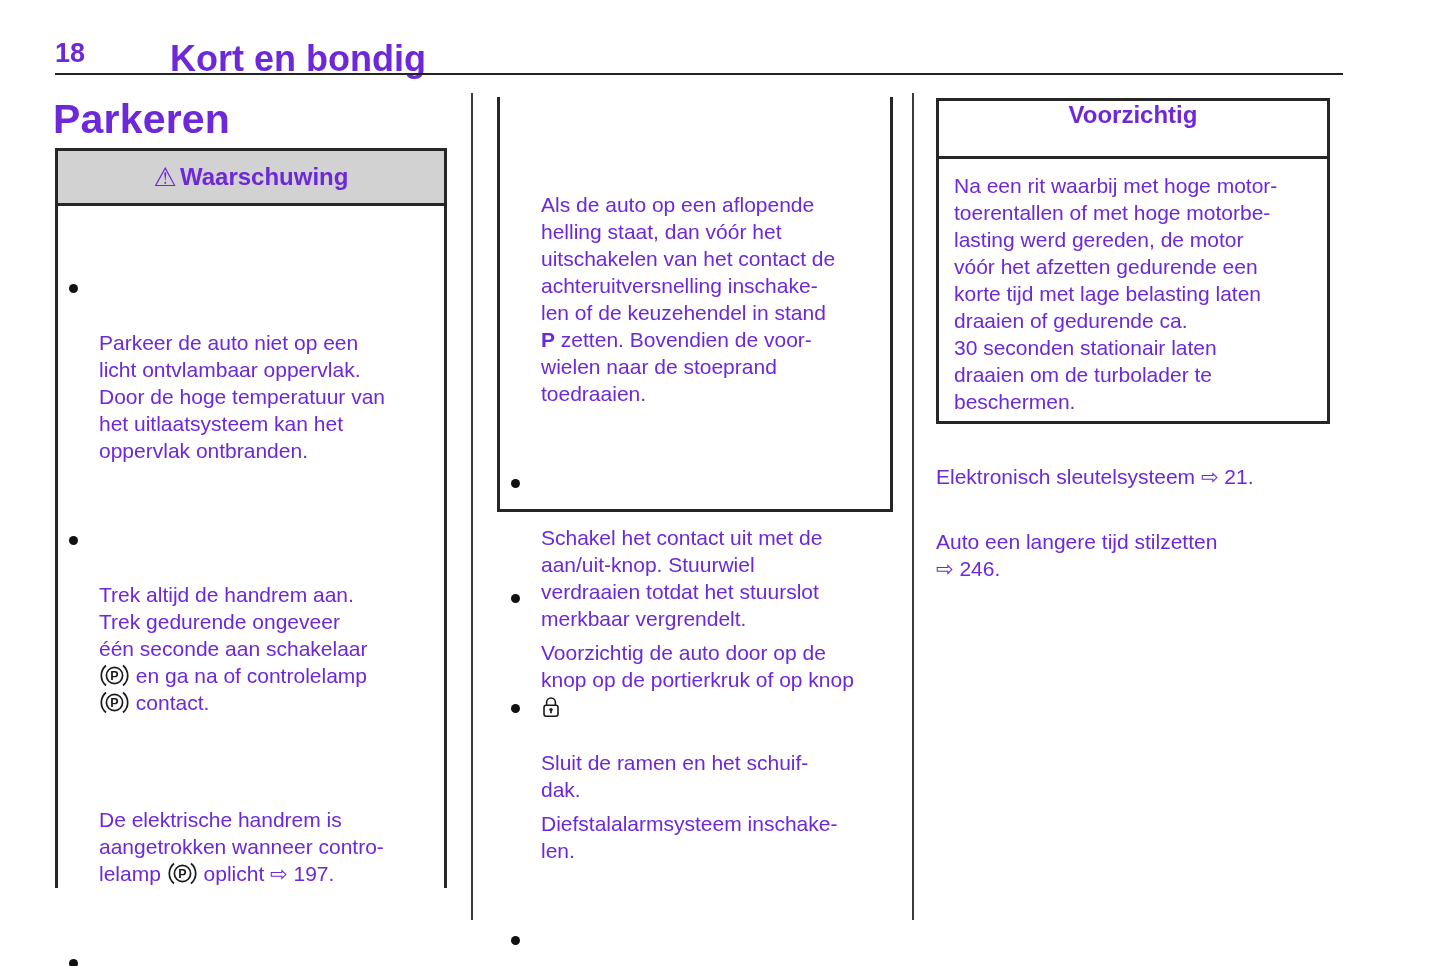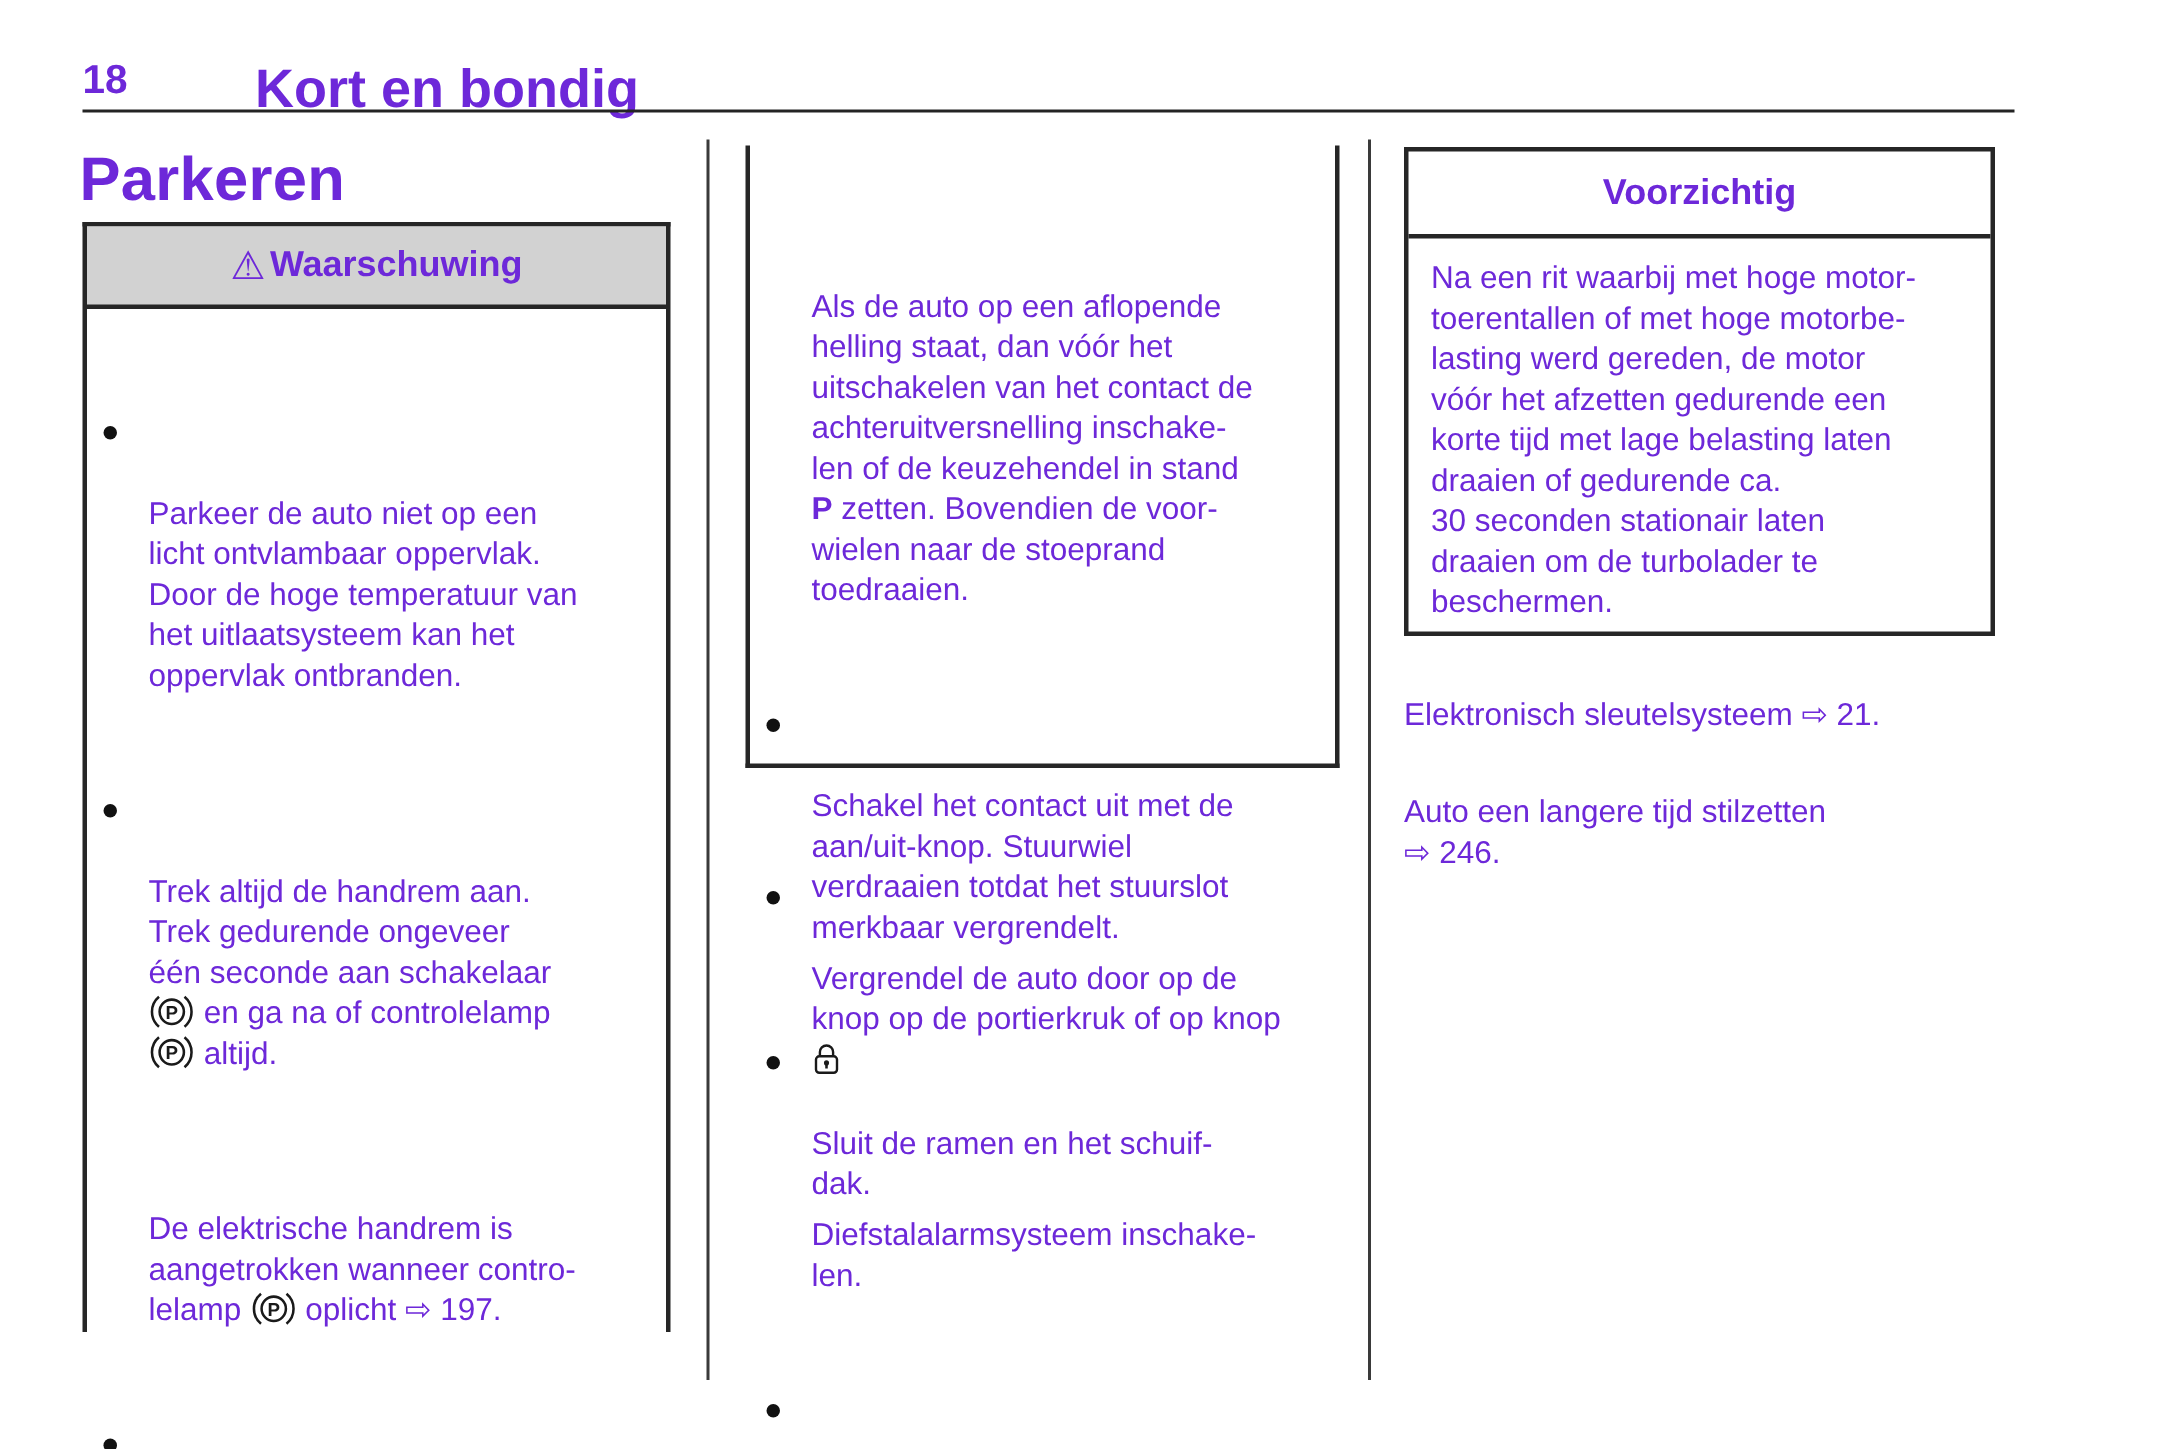--- a/index.html
+++ b/index.html
@@ -39,21 +39,21 @@
     border:3px solid #262626;border-top:none;box-sizing:border-box;background:#fff;
     padding-top:13px;
   }
   .mid-after{position:absolute;left:500px;top:531px;width:393px;}
   .caution-box{
     position:absolute;left:936px;top:98px;width:394px;height:326px;
     border:3px solid #262626;box-sizing:border-box;background:#fff;
   }
   .caution-header{
     height:55px;border-bottom:3px solid #262626;
-    display:flex;align-items:center;justify-content:center;
+    display:flex;align-items:flex-start;justify-content:center;
     font-size:24px;font-weight:bold;
   }
   .caution-body{padding:13px 12px 9px 15px;}
   .links{position:absolute;left:936px;top:436px;width:404px;}
   .links .link-item{margin:0 0 11px 0;}
   .boldP{font-weight:bold;}
   
   .picon{display:inline-block;width:31px;height:23px;vertical-align:-4px;}
   .lockicon{display:inline-block;width:20px;height:23px;vertical-align:-4px;}
   .picon svg,.lockicon svg{display:block;width:100%;height:100%;}
@@ -97,21 +97,21 @@
               <path d="M7 1.5 A 13 13 0 0 0 7 21.5" fill="none" stroke="#1a1a1a" stroke-width="1.7"></path>
               <path d="M24 1.5 A 13 13 0 0 1 24 21.5" fill="none" stroke="#1a1a1a" stroke-width="1.7"></path>
               <circle cx="15.5" cy="11.5" r="8.1" fill="none" stroke="#1a1a1a" stroke-width="1.7"></circle>
               <text x="15.5" y="16" text-anchor="middle" font-family="Liberation Sans, sans-serif" font-size="12.5" font-weight="bold" fill="#1a1a1a">P</text>
             </svg></span><span> en ga na of controlelamp
 </span><span class="picon"><svg viewBox="0 0 31 23" xmlns="http://www.w3.org/2000/svg">
               <path d="M7 1.5 A 13 13 0 0 0 7 21.5" fill="none" stroke="#1a1a1a" stroke-width="1.7"></path>
               <path d="M24 1.5 A 13 13 0 0 1 24 21.5" fill="none" stroke="#1a1a1a" stroke-width="1.7"></path>
               <circle cx="15.5" cy="11.5" r="8.1" fill="none" stroke="#1a1a1a" stroke-width="1.7"></circle>
               <text x="15.5" y="16" text-anchor="middle" font-family="Liberation Sans, sans-serif" font-size="12.5" font-weight="bold" fill="#1a1a1a">P</text>
-            </svg></span><span> altijd.</span>
+            </svg></span><span> contact.</span>
       </div>
 
       <div class="note">
         <span>De elektrische handrem is
 aangetrokken wanneer contro-
 lelamp </span><span class="picon"><svg viewBox="0 0 31 23" xmlns="http://www.w3.org/2000/svg">
               <path d="M7 1.5 A 13 13 0 0 0 7 21.5" fill="none" stroke="#1a1a1a" stroke-width="1.7"></path>
               <path d="M24 1.5 A 13 13 0 0 1 24 21.5" fill="none" stroke="#1a1a1a" stroke-width="1.7"></path>
               <circle cx="15.5" cy="11.5" r="8.1" fill="none" stroke="#1a1a1a" stroke-width="1.7"></circle>
               <text x="15.5" y="16" text-anchor="middle" font-family="Liberation Sans, sans-serif" font-size="12.5" font-weight="bold" fill="#1a1a1a">P</text>
@@ -154,21 +154,21 @@
       <span>Sluit de ramen en het schuif-
 dak.</span>
     </div>
 
   </div>
 
   <div class="mid-after body-text">
 
     <div class="li">
       <span class="dot"></span>
-      <span>Vergrendel de auto door op de
+      <span>Voorzichtig de auto door op de
 knop op de portierkruk of op knop
 </span><span class="lockicon"><svg viewBox="0 0 20 23" xmlns="http://www.w3.org/2000/svg">
             <path d="M5.6 10.2 V7.4 a4.4 4.4 0 0 1 8.8 0 v2.8" fill="none" stroke="#1a1a1a" stroke-width="1.6"></path>
             <rect x="3" y="10.2" width="14" height="11" rx="2.2" fill="none" stroke="#1a1a1a" stroke-width="1.6"></rect>
             <circle cx="10" cy="14.6" r="1.7" fill="#1a1a1a"></circle>
             <path d="M10 15.4 L10 18.3" stroke="#1a1a1a" stroke-width="1.7"></path>
           </svg></span>
     </div>
 
     <div class="note">

